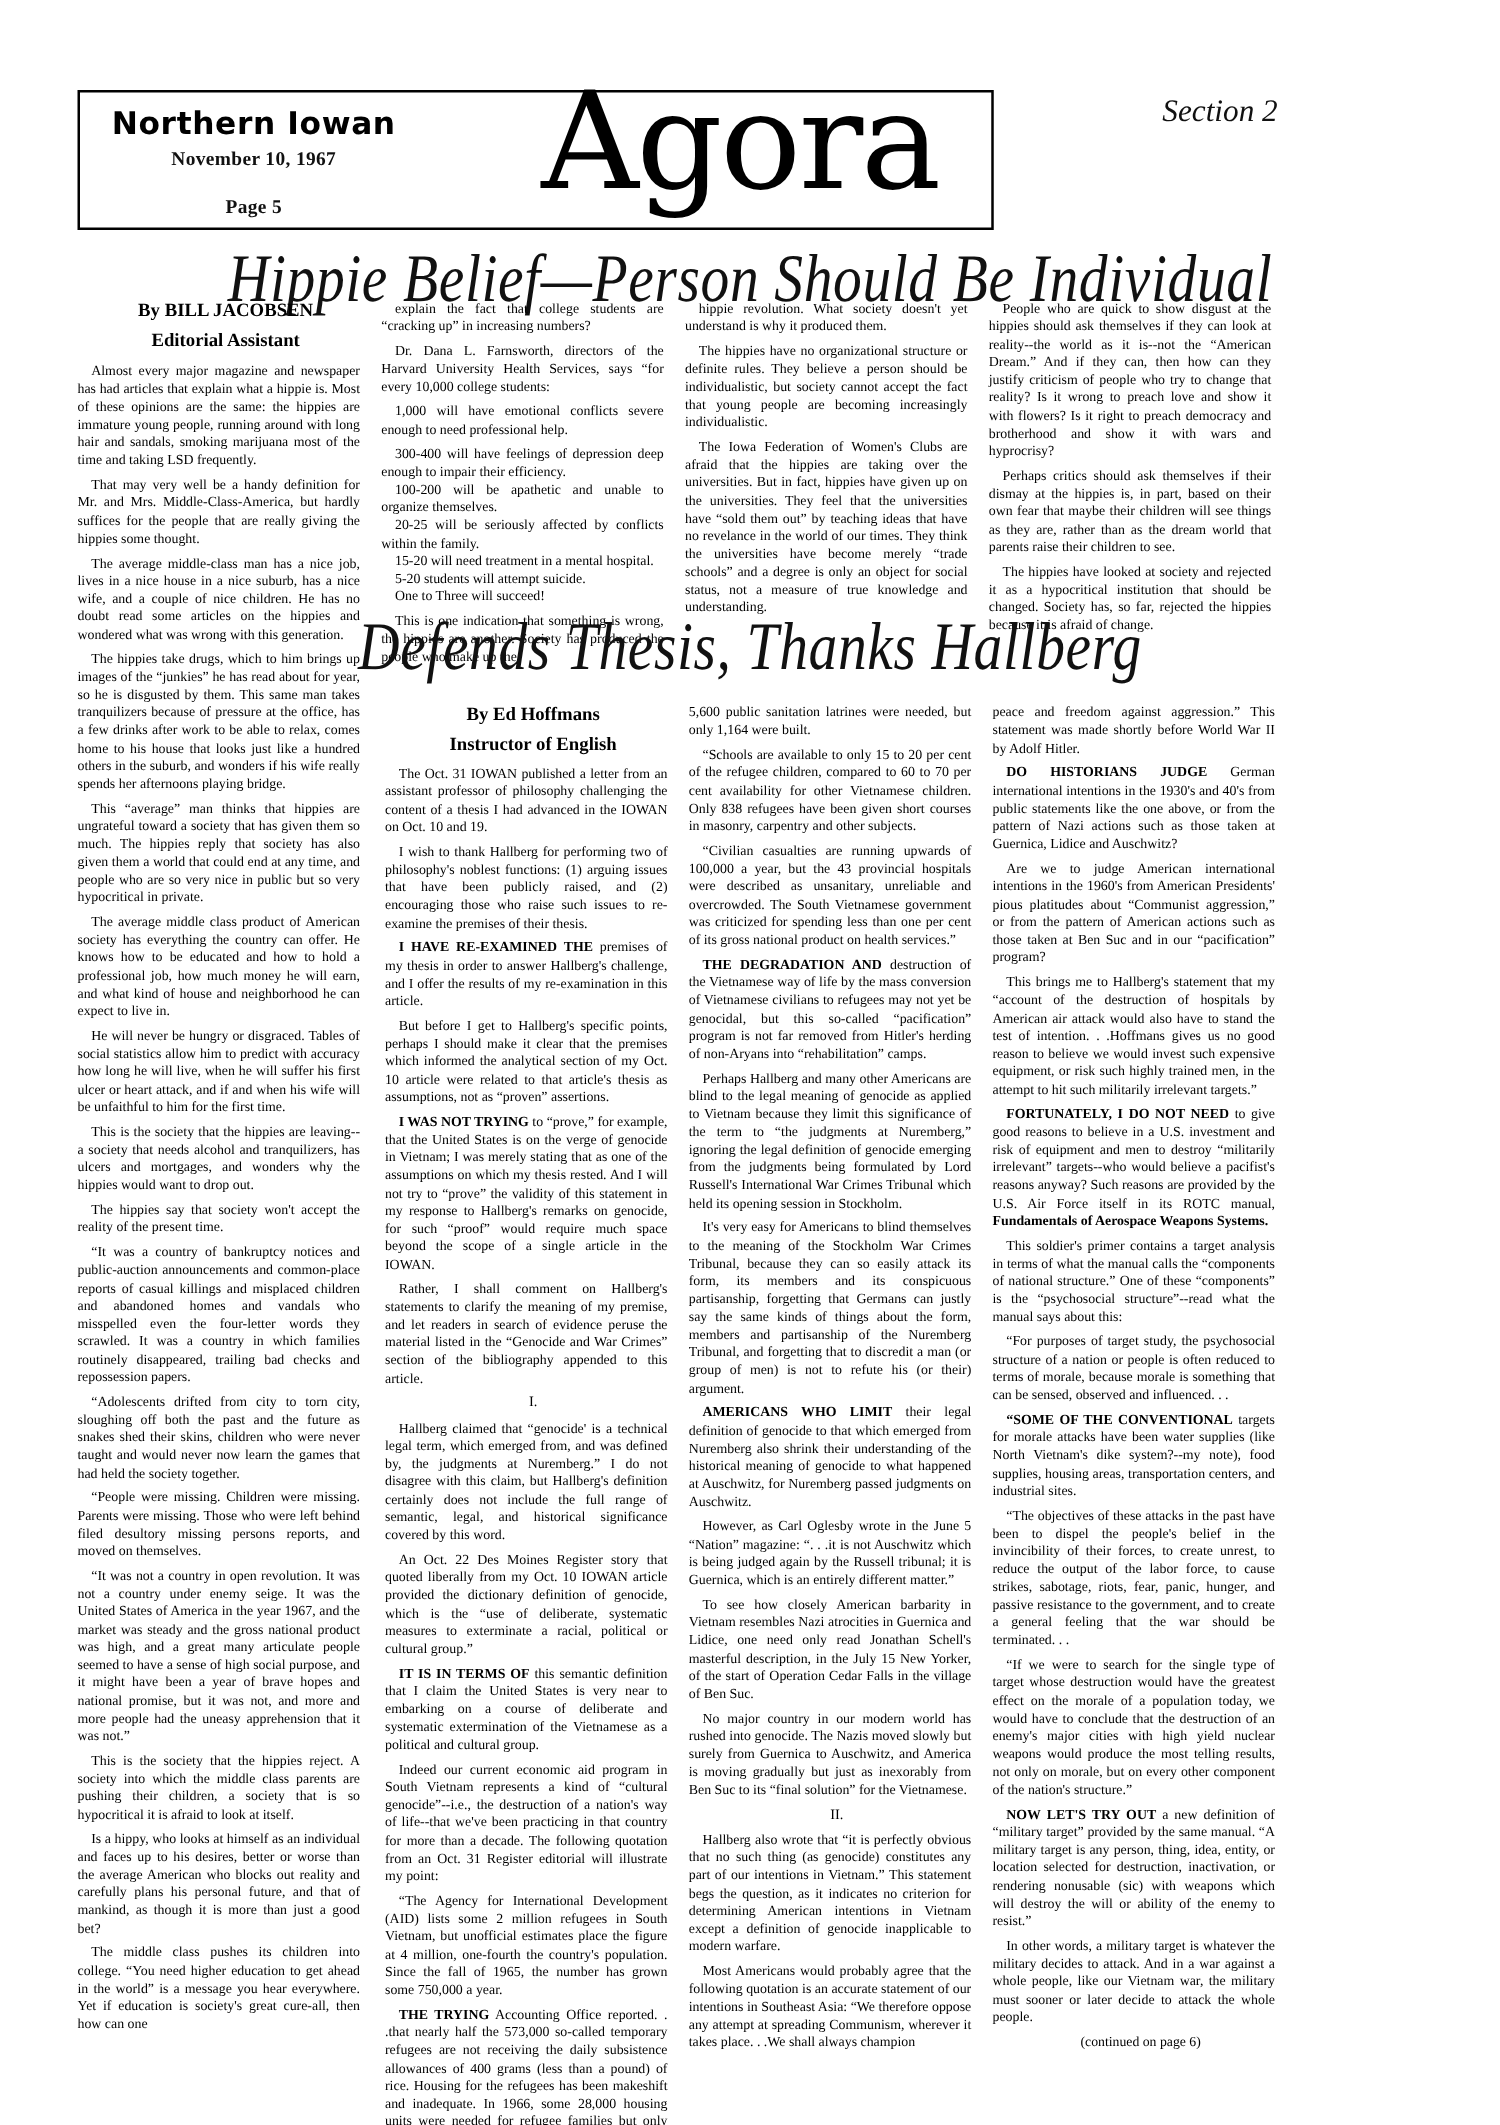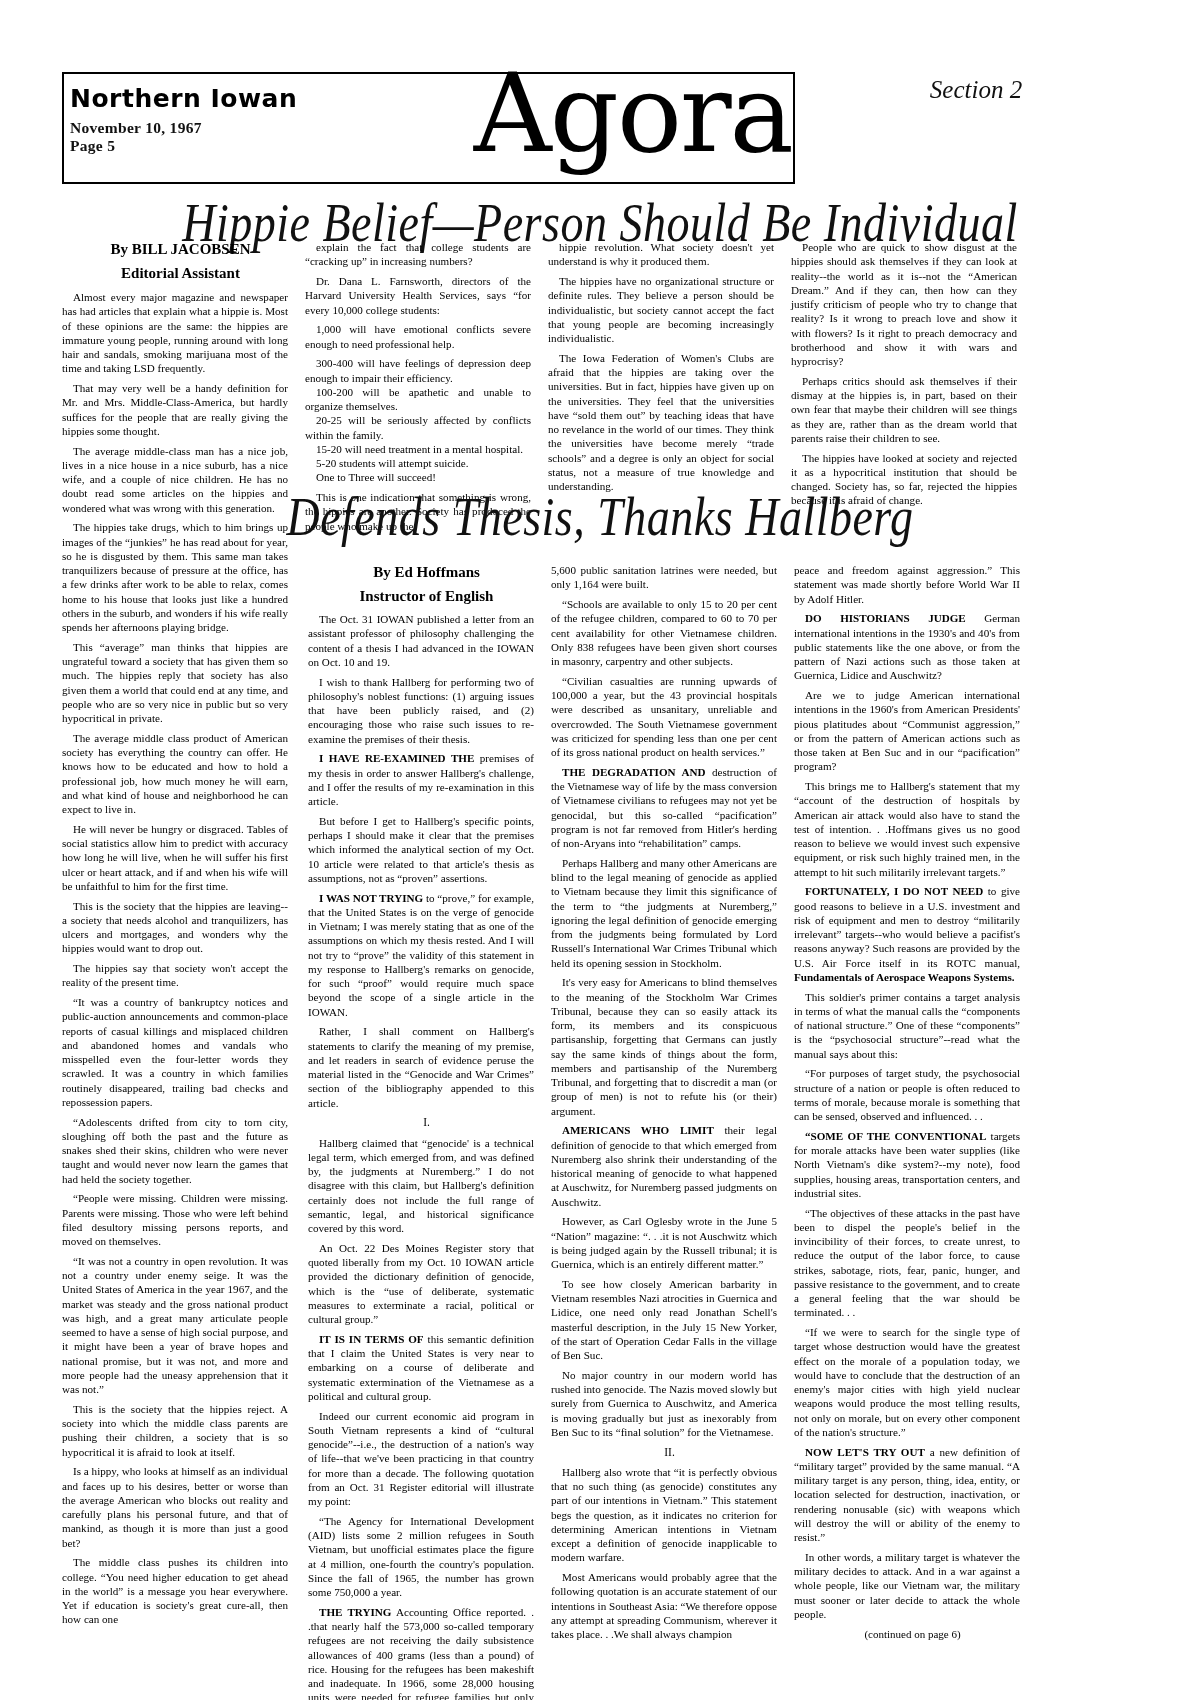--- a/index.html
+++ b/index.html
@@ -14,41 +14,41 @@
 
   
   .masthead{
     position:absolute;left:62px;top:72px;width:1076px;height:112px;
   }
   .masthead-box{
     position:absolute;left:0;top:0;width:733px;height:112px;
     border:2px solid #000;box-sizing:border-box;
   }
   .mh-left{
-    position:absolute;left:8px;top:14px;width:266px;
+    position:absolute;left:8px;top:14px;width:266px;text-align:center;
   }
   .paper-name{
     font-family:"DejaVu Sans", sans-serif;
     font-weight:bold;font-size:25px;letter-spacing:.5px;
     line-height:1.05;color:#000;
   }
   .paper-date{
     font-family:"Liberation Serif", serif;font-weight:bold;
     font-size:15.5px;margin-top:7px;letter-spacing:.3px;
   }
   .paper-page{
     font-family:"Liberation Serif", serif;font-weight:bold;
-    font-size:15.5px;margin-top:0;letter-spacing:.3px;
+    font-size:15.5px;margin-top:20px;letter-spacing:.3px;
   }
   .agora-logo{
     position:absolute;left:330px;top:-12px;width:400px;
     font-family:"DejaVu Serif", serif;
     font-size:108px;line-height:1;font-weight:400;
     letter-spacing:-2px;color:#000;
-    text-align:right;
+    text-align:center;
   }
   .mh-right{
     position:absolute;left:752px;top:4px;width:324px;
   }
   .section-label{
     font-family:"Liberation Serif", serif;
     font-style:italic;font-size:25px;text-align:center;margin-bottom:16px;
   }
   .agora-blurb{
     font-family:"DejaVu Sans", sans-serif;

